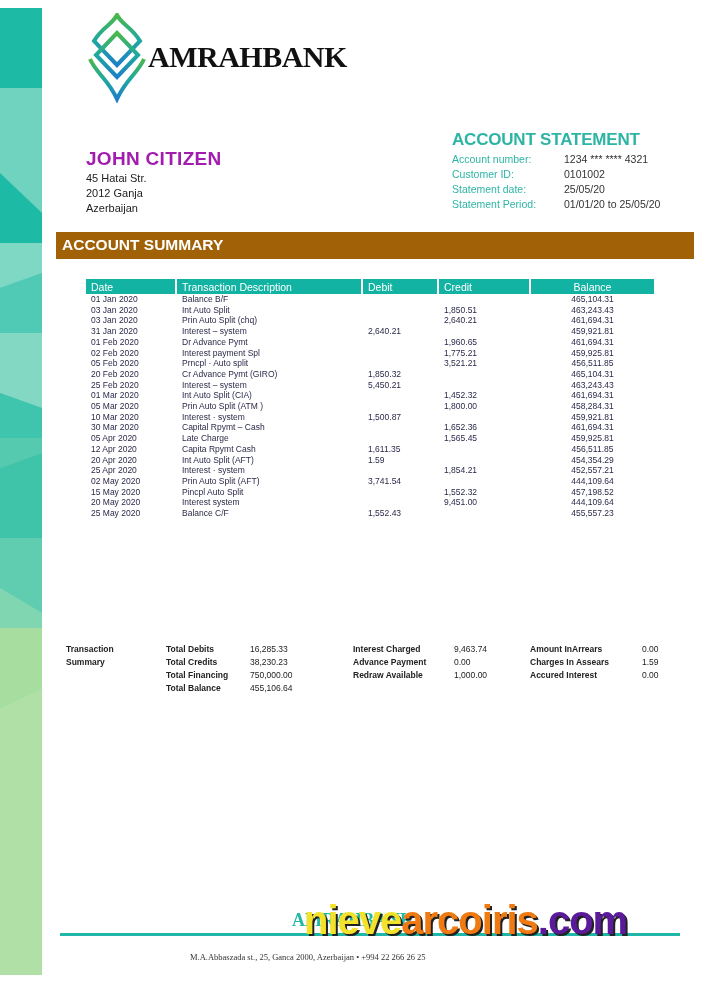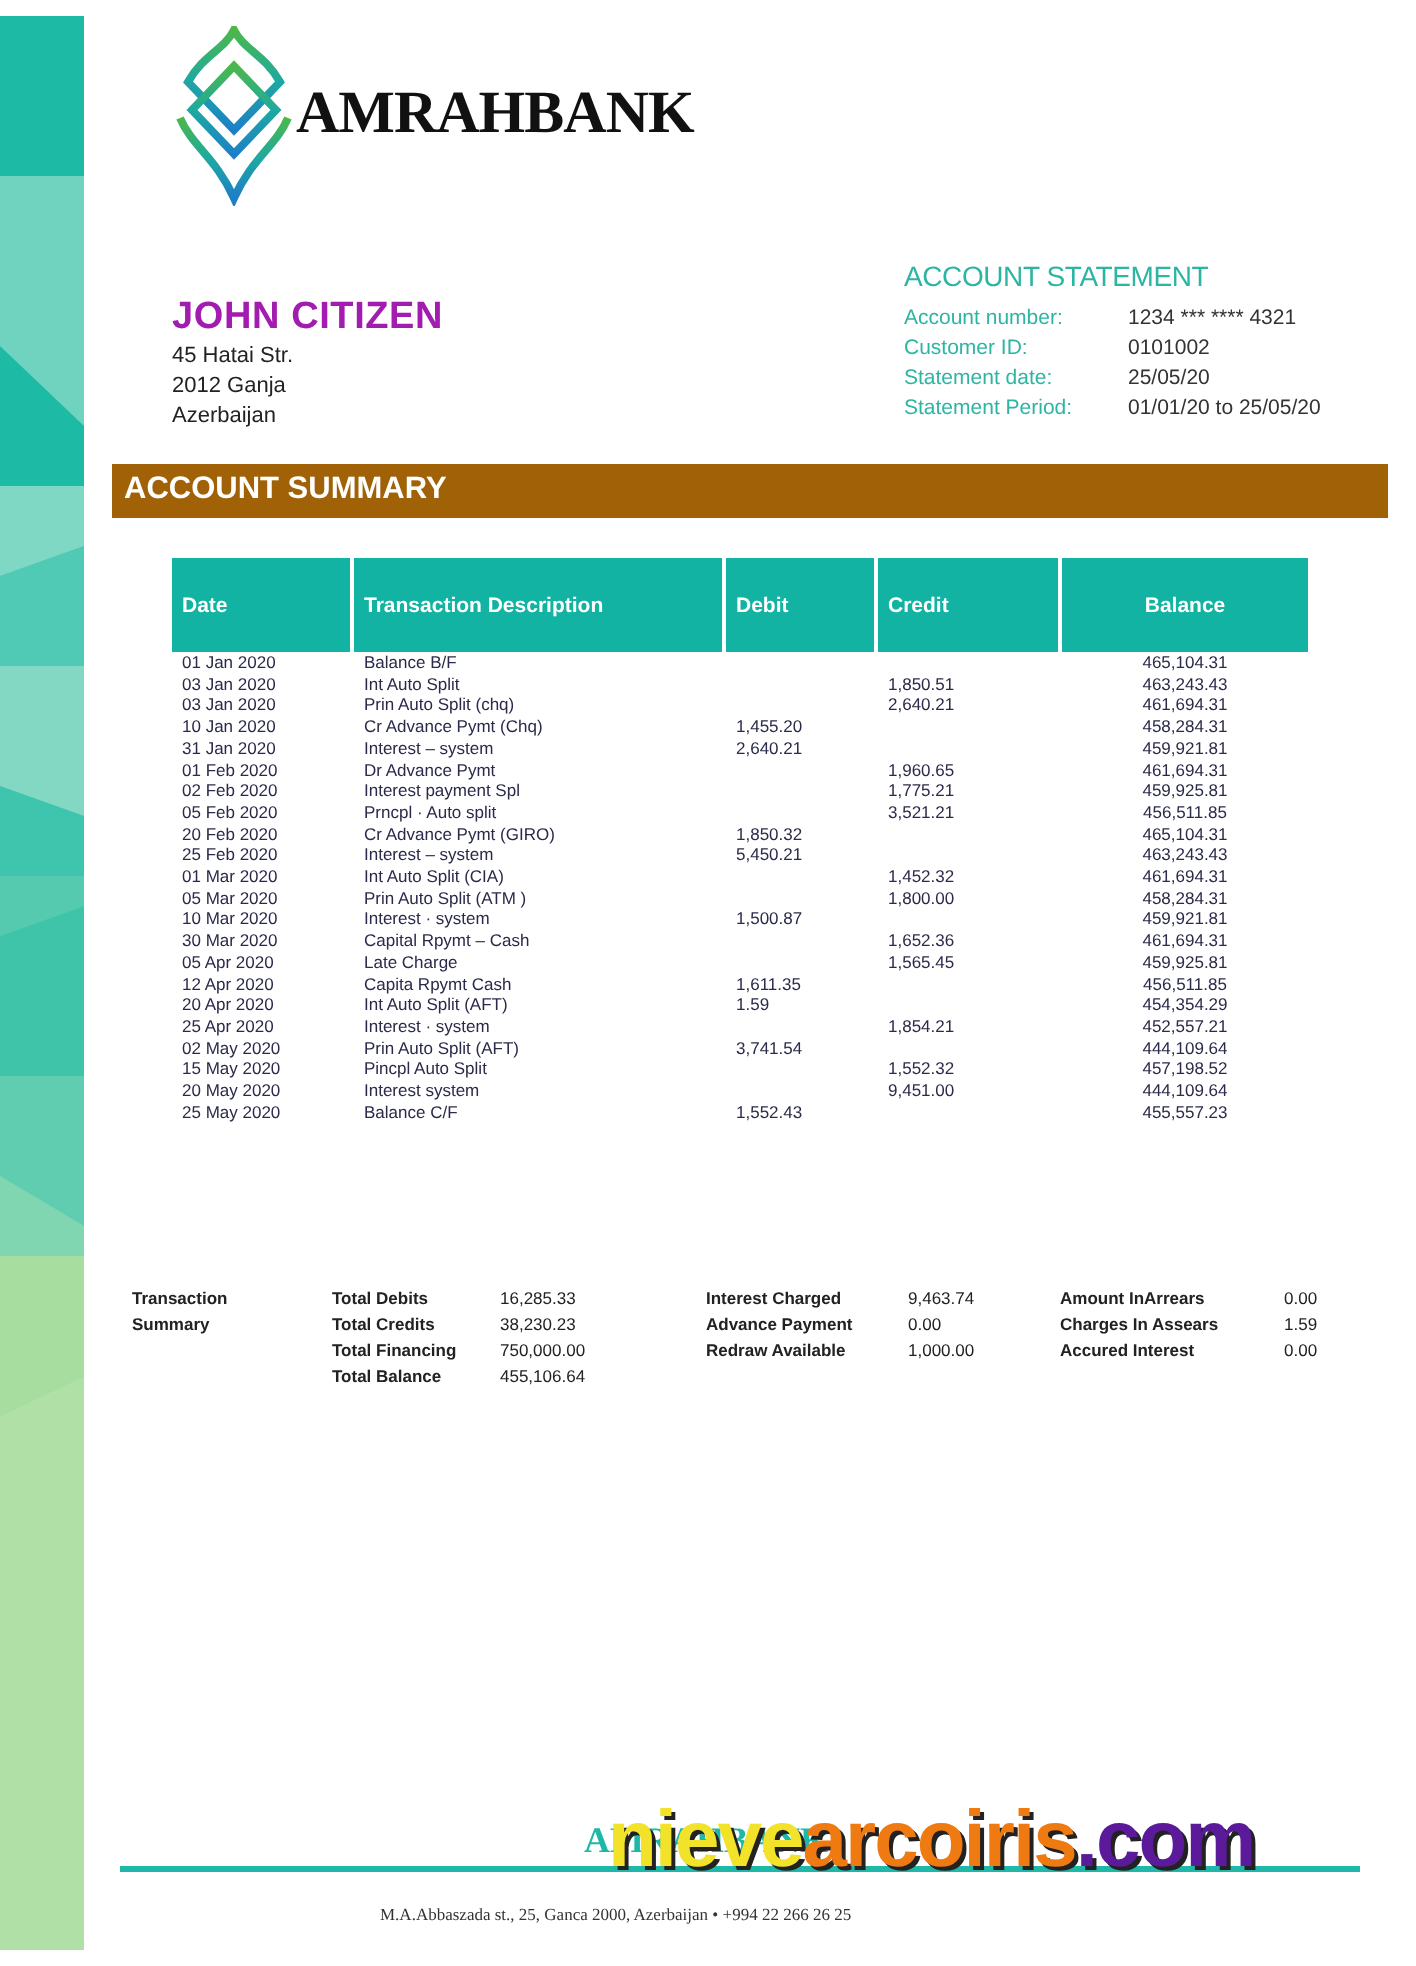--- a/index.html
+++ b/index.html
@@ -3,29 +3,29 @@
 <meta charset="utf-8">
 <style>
   html, body { margin:0; padding:0; }
   body { width:708px; height:983px; background:#ffffff; position:relative; overflow:hidden; font-family:"Liberation Sans", sans-serif; }
   .strip { position:absolute; left:0; top:8px; width:42px; height:967px; overflow:hidden; }
   .strip svg { display:block; }
   .logo { position:absolute; left:82px; top:13px; width:70px; height:90px; }
   .brand { position:absolute; left:148px; top:40px; font-family:"Liberation Serif", serif; font-weight:bold; font-size:30px; color:#111; letter-spacing:-0.5px; }
   .name { position:absolute; left:86px; top:148px; font-size:19px; font-weight:bold; color:#a21caf; letter-spacing:0.3px; }
   .addr { position:absolute; left:86px; top:171px; font-size:11px; color:#222; line-height:15px; }
-  .stmt-title { position:absolute; left:452px; top:130px; font-size:14px; font-weight:normal; color:#2db5a4; letter-spacing:-0.2px; }
+  .stmt-title { position:absolute; left:452px; top:130px; font-size:17px; font-weight:bold; color:#2db5a4; letter-spacing:-0.2px; }
   .stmt-grid { position:absolute; left:452px; top:152px; font-size:10.5px; line-height:15px; }
   .stmt-row { display:flex; }
   .stmt-label { width:112px; color:#2db5a4; }
   .stmt-val { color:#333; }
   .summary-bar { position:absolute; left:56px; top:232px; width:638px; height:27px; background:#a16207; }
   .summary-bar span { position:absolute; left:6px; top:4px; color:#fff; font-weight:bold; font-size:15.5px; }
   table.tx { position:absolute; left:84px; top:279px; border-collapse:separate; border-spacing:2px 0; font-size:8.5px; }
-  table.tx th { background:#12b3a2; color:#fff; font-weight:bold; font-size:10.5px; text-align:left; height:15px; padding:16px 5px; }
+  table.tx th { background:#12b3a2; color:#fff; font-weight:normal; font-size:10.5px; text-align:left; height:15px; padding:0 5px; }
   table.tx th.bal { text-align:center; }
   table.tx td { color:#2a2a4a; height:10.7px; padding:0 5px; white-space:nowrap; line-height:10.7px; }
   table.tx td.bal { text-align:center; }
   .c-date { width:79px; } .c-desc { width:174px; } .c-deb { width:64px; } .c-cred { width:80px; } .c-bal { width:113px; }
   .tsum { position:absolute; top:643px; font-size:8.5px; line-height:13px; color:#222; }
   .tsum b { font-weight:bold; }
   .footer-line { position:absolute; left:60px; top:933px; width:620px; height:3px; background:#1fb8a8; }
   .footer-brand { position:absolute; left:292px; top:910px; font-family:"Liberation Serif", serif; font-size:18px; color:#1fb8a8; font-weight:bold; }
   .footer-addr { position:absolute; left:190px; top:952px; font-family:"Liberation Serif", serif; font-size:8.5px; color:#333; }
   .watermark { position:absolute; left:304px; top:898px; font-family:"Liberation Sans", sans-serif; font-weight:bold; font-size:40px; letter-spacing:-1px; text-shadow:2px 2px 0 #222; }
@@ -125,27 +125,20 @@
         <td class="bal">463,243.43</td>
       </tr>
       <tr>
         <td>03 Jan 2020</td>
         <td>Prin Auto Split (chq)</td>
         <td></td>
         <td>2,640.21</td>
         <td class="bal">461,694.31</td>
       </tr>
       <tr>
-        <td>10 Jan 2020</td>
-        <td>Cr Advance Pymt (Chq)</td>
-        <td>1,455.20</td>
-        <td></td>
-        <td class="bal">458,284.31</td>
-      </tr>
-      <tr>
         <td>31 Jan 2020</td>
         <td>Interest – system</td>
         <td>2,640.21</td>
         <td></td>
         <td class="bal">459,921.81</td>
       </tr>
       <tr>
         <td>01 Feb 2020</td>
         <td>Dr Advance Pymt</td>
         <td></td>

